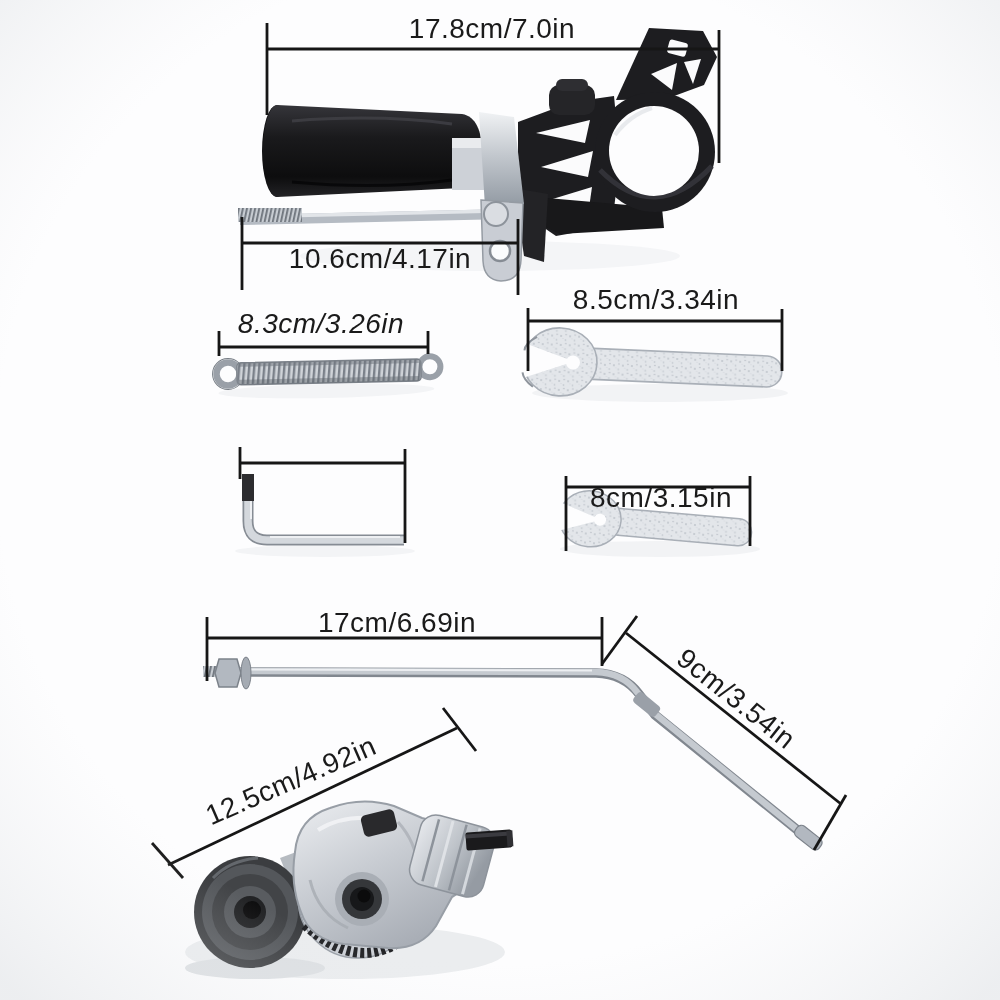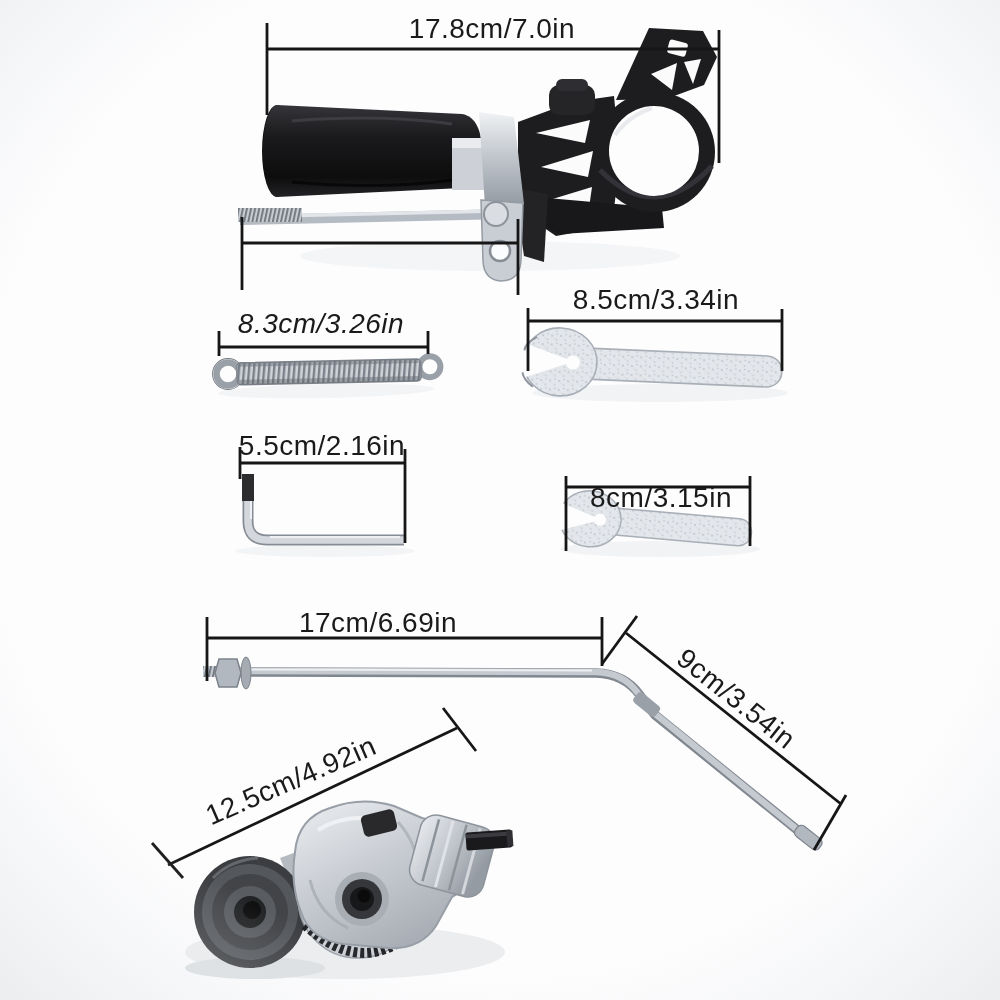--- a/index.html
+++ b/index.html
@@ -246,21 +246,21 @@
 
       <path d="M168,865 L457,728"></path>
         <path d="M152,843 L183,878"></path>
         <path d="M443,708 L476,751"></path>
     </g>
 
     <rect width="1000" height="1000" fill="url(#vignette)" pointer-events="none"></rect>
   </svg>
 
   <div class="dim-label" style="left:492px; top:29px;">17.8cm/7.0in</div>
+  <div class="dim-label" style="left:380px; top:259px;">10.6cm/4.17in</div>
   <div class="dim-label" style="left:321px; top:324px;font-style:italic;">8.3cm/3.26in</div>
   <div class="dim-label" style="left:656px; top:300px;text-align:center;">8.5cm/3.34in</div>
-  <div class="dim-label" style="left:322px; top:446px;">5.5cm/2.16in</div>
   <div class="dim-label" style="left:661px; top:498px;">8cm/3.15in</div>
-  <div class="dim-label" style="left:378px; top:623px;text-align:center;">17cm/6.69in</div>
+  <div class="dim-label" style="left:397px; top:623px;text-align:center;">17cm/6.69in</div>
   <div class="dim-label" style="left:736px; top:699px; transform:translate(-50%,-50%) rotate(38.5deg);">9cm/3.54in</div>
   <div class="dim-label" style="left:291px; top:781px; transform:translate(-50%,-50%) rotate(-23.5deg);">12.5cm/4.92in</div>
 
 </div>
 
 </body></html>

